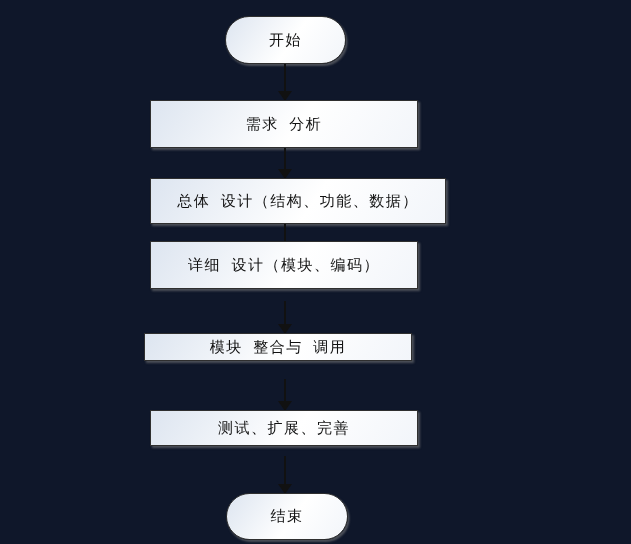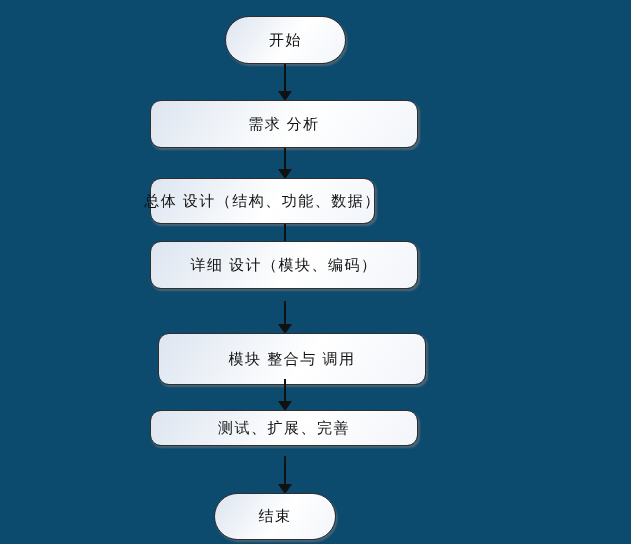--- a/index.html
+++ b/index.html
@@ -4,48 +4,48 @@
 <style>
   html, body {
     margin: 0;
     padding: 0;
     background: #ffffff;
   }
   .canvas {
     position: relative;
     width: 631px;
     height: 544px;
-    background: #0c4a6e;
-    font-family: Liberation Sans, sans-serif;
+    background: #0f172a;
+    font-family: Liberation Mono, monospace;
     overflow: hidden;
   }
   .node {
     position: absolute;
     display: flex;
     align-items: center;
     justify-content: center;
     box-sizing: border-box;
     border: 1.5px solid #2f2f2f;
     background: linear-gradient(125deg, #dde5f0 0%, #ffffff 55%, #f2f5fa 100%);
     box-shadow: 1.5px 2px 2px rgba(125, 125, 125, 0.55);
     font-size: 15px;
     color: #111111;
     letter-spacing: 1.5px;
     white-space: nowrap;
   }
   .terminator { border-radius: 24px; }
-  .process { border-radius: 11px; }
+  .process { border-radius: 0; }
 
   #node-start { left: 225px; top: 16px;  width: 121px; height: 48px; }
   #node-step1 { left: 150px; top: 100px; width: 268px; height: 48px; }
-  #node-step2 { left: 150px; top: 178px; width: 225px; height: 46px; }
+  #node-step2 { left: 150px; top: 178px; width: 296px; height: 46px; }
   #node-step3 { left: 150px; top: 241px; width: 268px; height: 48px; }
-  #node-step4 { left: 158px; top: 333px; width: 268px; height: 52px; }
+  #node-step4 { left: 144px; top: 333px; width: 268px; height: 28px; }
   #node-step5 { left: 150px; top: 410px; width: 268px; height: 36px; }
-  #node-end   { left: 214px; top: 493px; width: 122px; height: 47px; }
+  #node-end   { left: 226px; top: 493px; width: 122px; height: 47px; }
 
   .arrow {
     position: absolute;
     left: 278px;
     width: 14px;
   }
   .arrow .line {
     position: absolute;
     left: 6px;
     top: 0;

